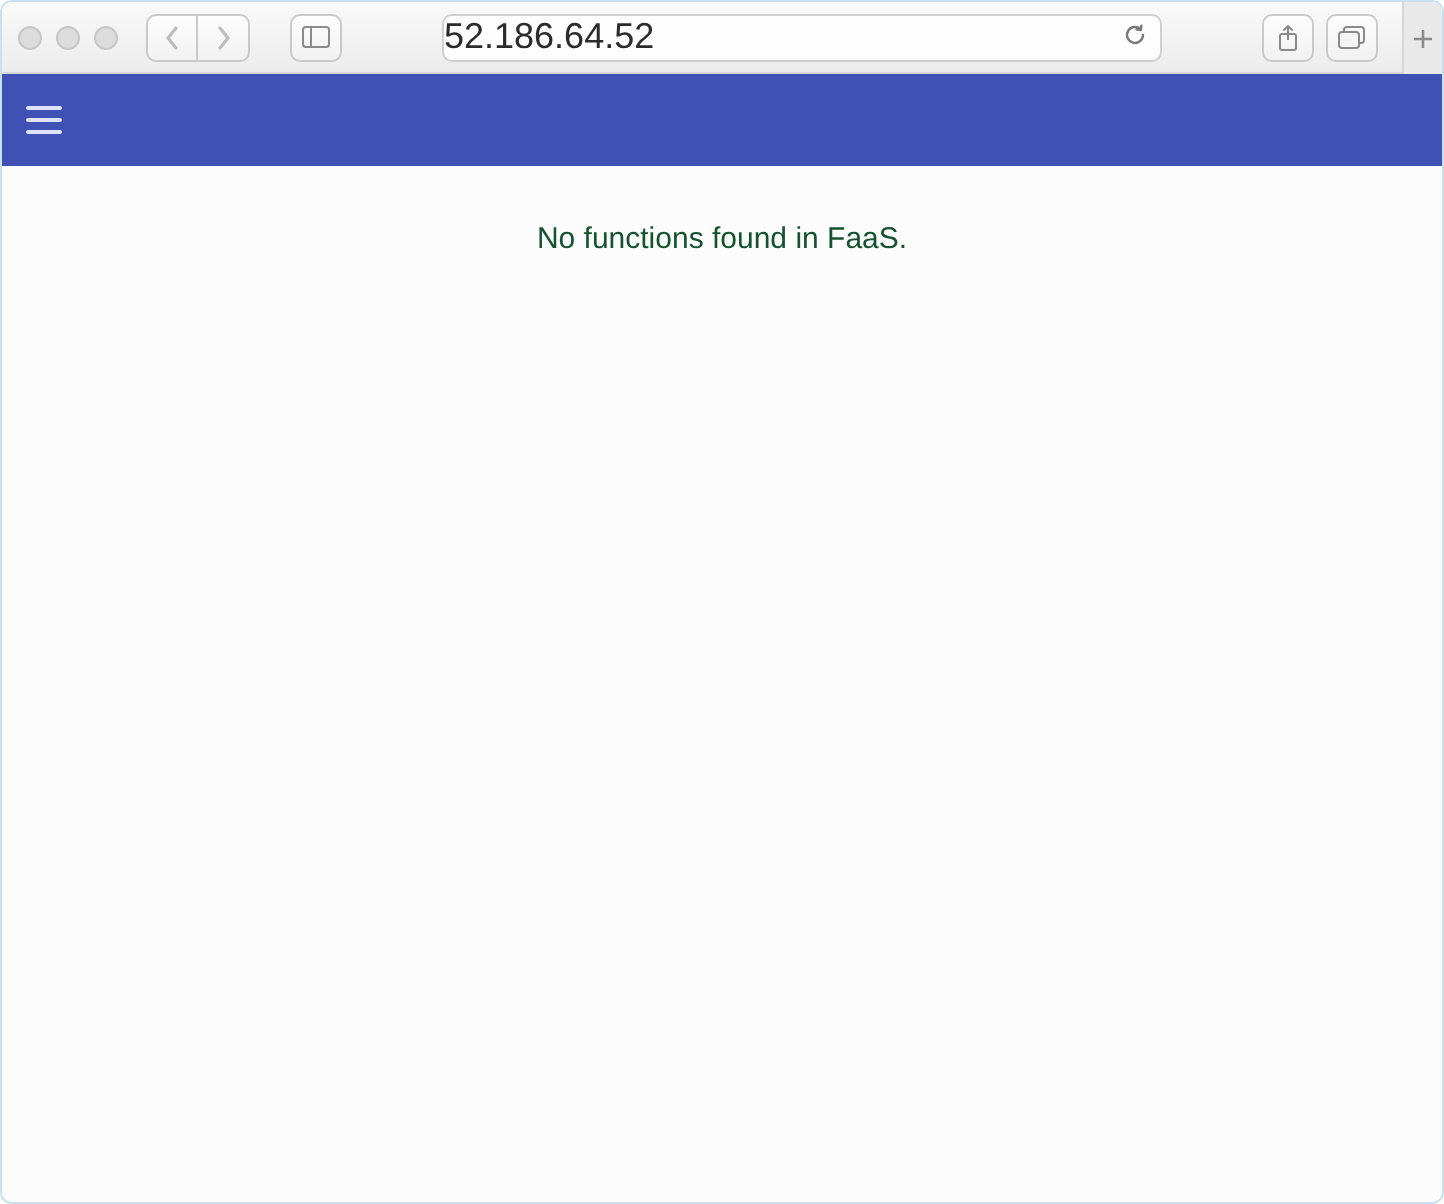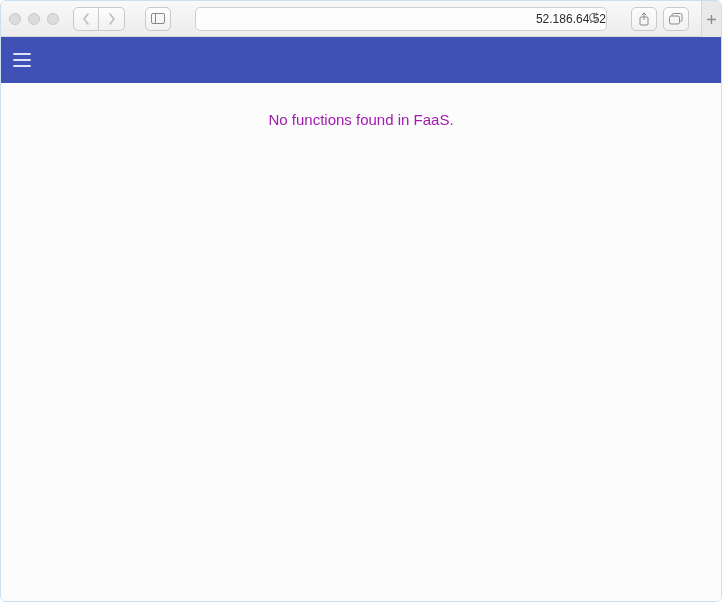--- a/index.html
+++ b/index.html
@@ -55,31 +55,31 @@
   .btn + .btn.joined { border-left: none; border-top-left-radius:0; border-bottom-left-radius:0; }
   .btn.join-left { border-top-right-radius:0; border-bottom-right-radius:0; }
   .btn.disabled { color:#c4c4c4; }
   .spacer-sm { width:4px; }
   .addr-wrap {
     flex:1;
     display:flex;
     justify-content:center;
   }
   .addr {
-    width: 412px;
+    width: 360px;
     height: 24px;
     background: #fdfdfd;
     border: 1px solid #cfcfcf;
     border-radius: 5px;
     display:flex;
     align-items:center;
-    justify-content:flex-end;
+    justify-content:flex-start;
     position:relative;
     color:#2b2b2b;
-    font-size: 12px;
+    font-size: 18px;
     font-weight: 500;
   }
   .addr .reload {
     position:absolute;
     right:6px;
     top:3px;
     color:#7a7a7a;
     font-size:13px;
   }
   .right-btns { display:flex; gap:6px; align-items:center; }
@@ -114,21 +114,21 @@
   .hamburger span{
     display:block;height:2px;width:18px;background:#dfe3f7;border-radius:1px;
   }
 
   
   .content{
     flex:1;
     background:#fcfcfc;
     padding-top:28px;
     text-align:center;
-    color:#a21caf;
+    color:#14532d;
     font-size:15px;
   }
 
   svg { display:block; }
 </style>
 </head>
 <body>
 
 <div class="window">
 

